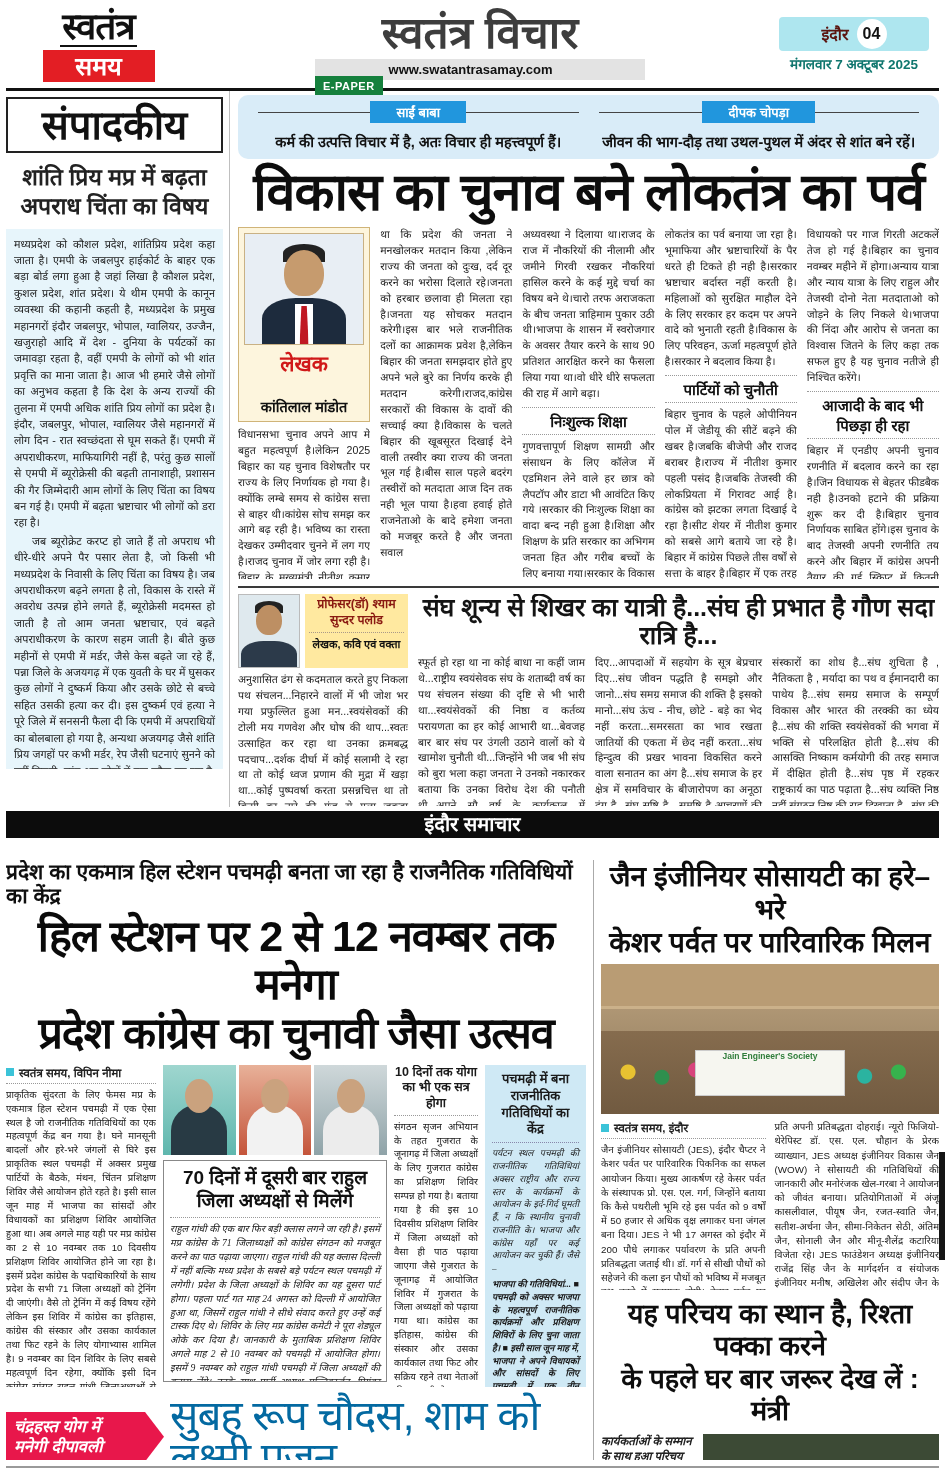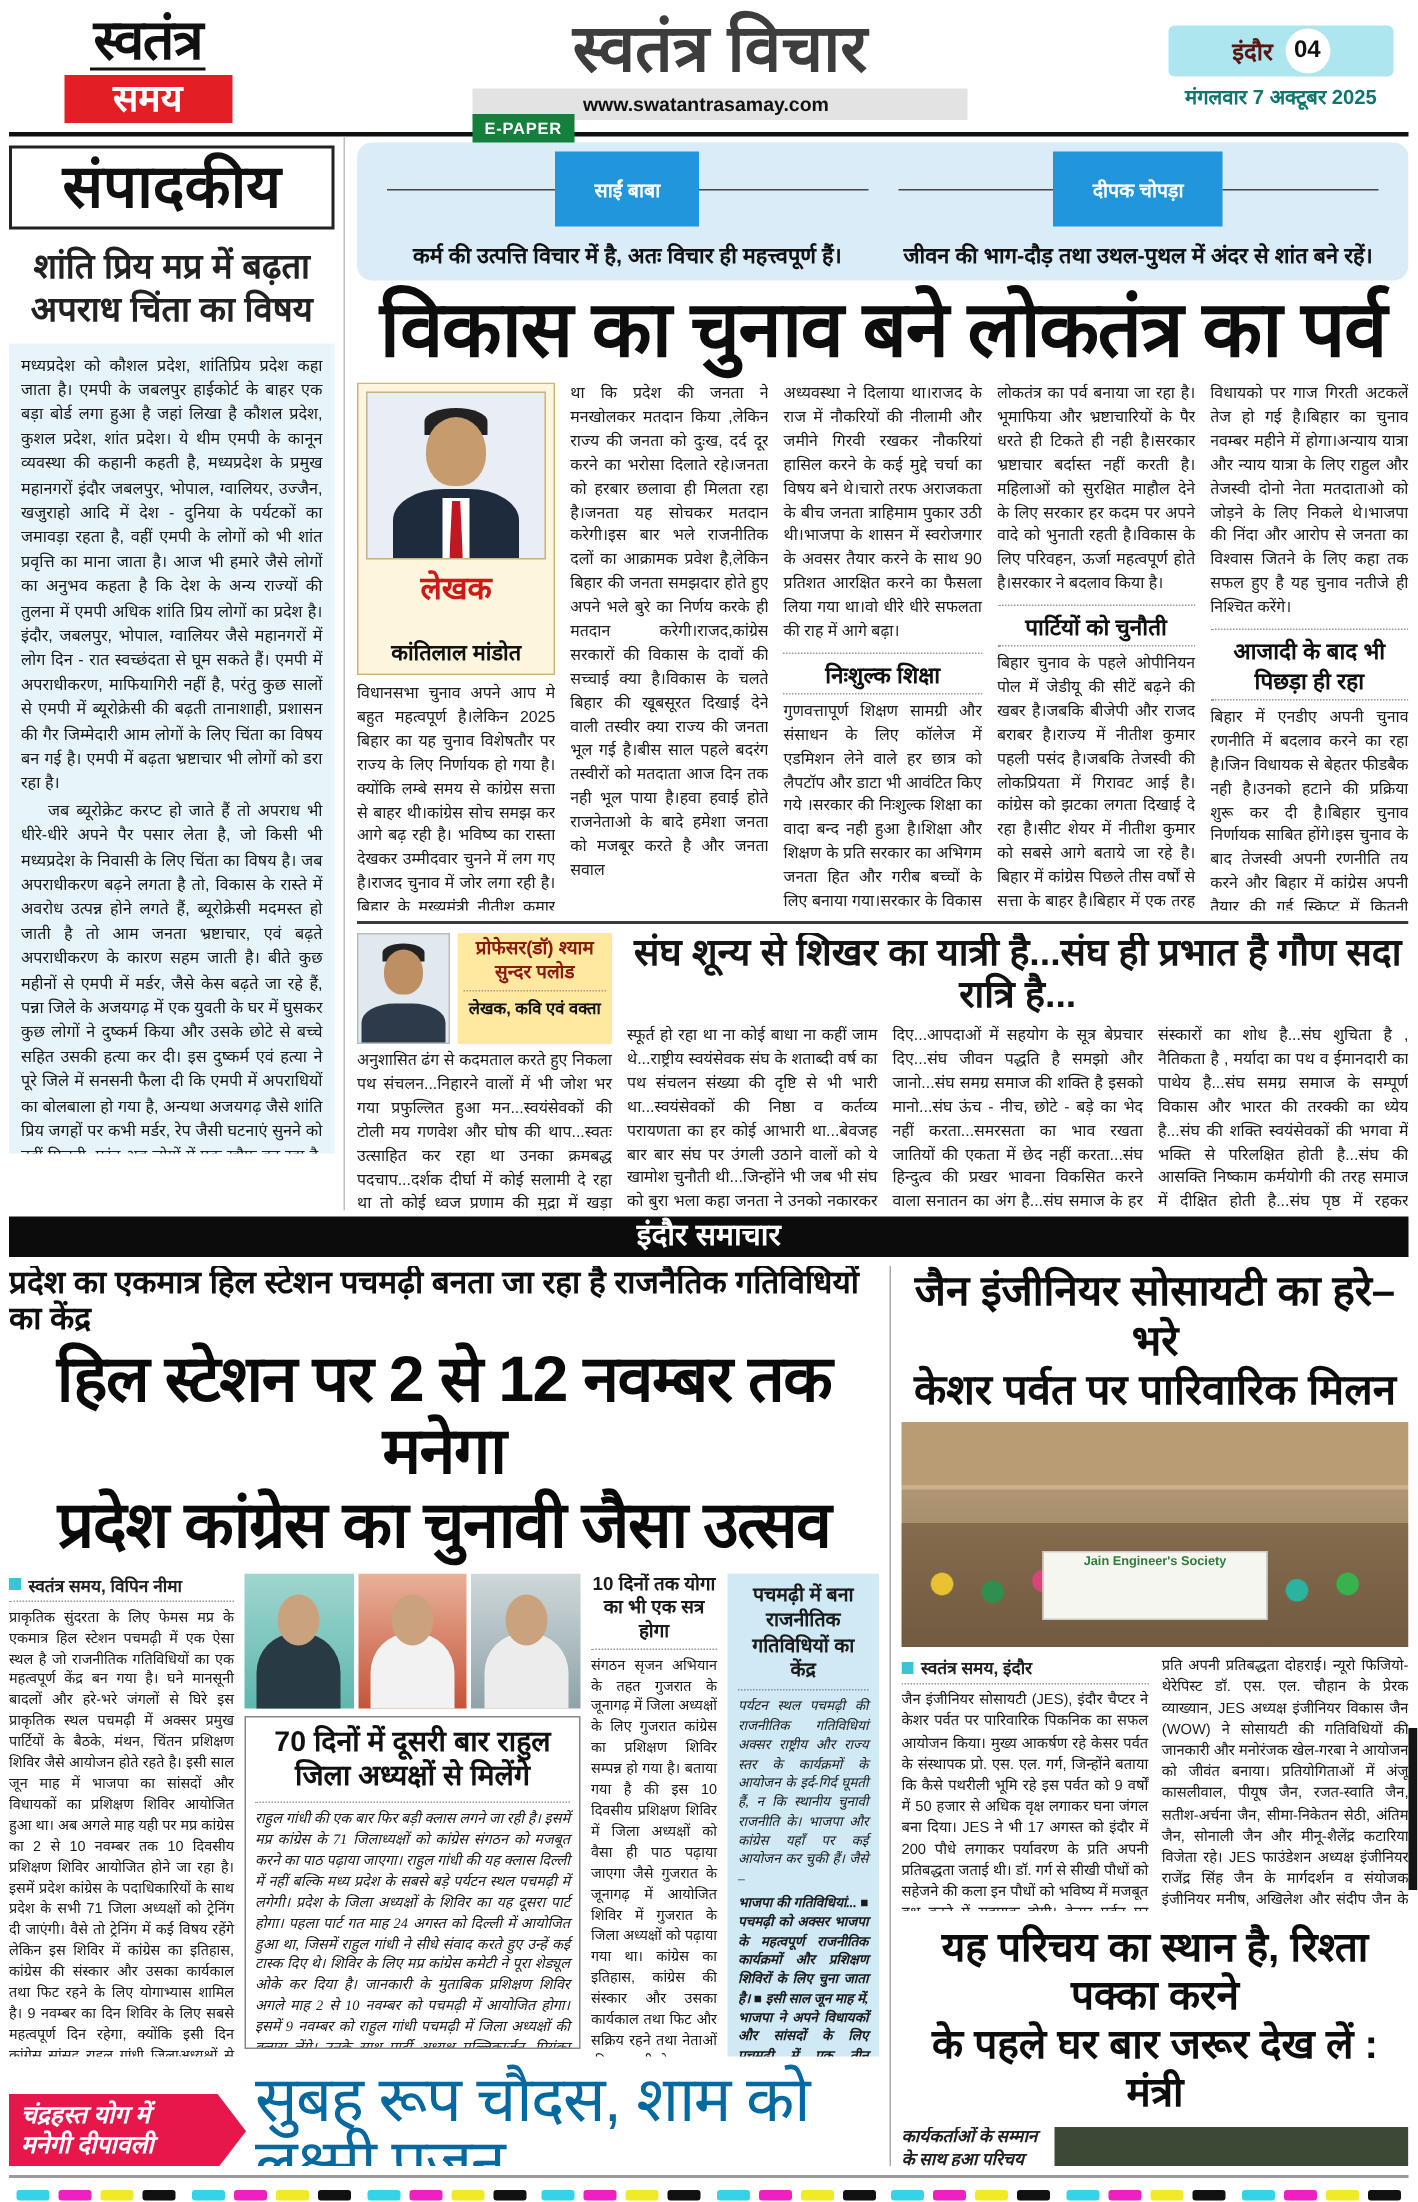--- a/index.html
+++ b/index.html
@@ -32,21 +32,21 @@
   .ed-title { font-size:23px; font-weight:700; color:#222; text-align:center; line-height:1.25; margin:10px 0 8px; }
   .ed-body { background:#e7f5fb; padding:7px 8px; height:540px; overflow:hidden; }
   .ed-body p { font-size:10.8px; line-height:1.52; text-align:justify; }
   .ed-body p + p { text-indent:18px; margin-top:2px; }
 
   .lead { flex:1; padding:4px 0 0 8px; }
   .quotes { background:#d9ecf8; border-radius:10px; display:flex; padding:6px 10px 8px; }
   .quote { flex:1; padding:0 10px; }
   .q-tabrow { display:flex; align-items:center; }
   .q-tabrow::before, .q-tabrow::after { content:""; flex:1; border-top:1.5px solid #444; }
-  .q-tab { background:#2196dd; color:#fff; font-size:13px; font-weight:bold; padding:16px 26px; }
+  .q-tab { background:#2196dd; color:#fff; font-size:13px; font-weight:bold; padding:2px 26px; }
   .q-text { text-align:center; font-size:14.5px; font-weight:700; color:#111; margin-top:8px; }
   .lead-headline { font-size:52px; font-weight:900; color:#0d0d0d; text-align:center; line-height:1.04; margin:6px 0 8px; letter-spacing:-1px; }
   .lead-cols { display:grid; grid-template-columns:repeat(5,1fr); gap:10px; height:352px; overflow:hidden; }
   .lcol { overflow:hidden; }
   .body-txt { font-size:10.6px; line-height:1.5; text-align:justify; color:#1c1c1c; }
   .subhead { font-size:15px; font-weight:900; text-align:center; color:#111; border-top:1px dotted #999; border-bottom:1px dotted #999; padding:3px 0; margin:5px 0 4px; }
 
   .author-card { border:1px solid #d0b478; background:#fdf5dd; padding:5px; text-align:center; margin-bottom:5px; }
   .portrait { position:relative; height:112px; background:#e8eef4; overflow:hidden; border:1px solid #c9b184; }
   .pt-head { position:absolute; left:50%; top:16px; transform:translateX(-50%); width:40px; height:46px; border-radius:50% 50% 45% 45%; background:#c69b6e; }
@@ -71,21 +71,21 @@
   .p-name { color:#8a1a12; font-size:12.5px; font-weight:900; line-height:1.25; }
   .p-role { color:#111; font-size:11px; font-weight:700; margin-top:4px; border-top:1px dotted #a98; padding-top:3px; }
   .s-right { flex:1; }
   .s-headline { font-size:25px; font-weight:900; text-align:center; color:#141414; line-height:1.1; margin-bottom:6px; }
   .s-cols { display:grid; grid-template-columns:repeat(3,1fr); gap:10px; height:168px; overflow:hidden; }
 
   
   .banner { background:#0c0c0c; color:#fff; text-align:center; font-size:20px; font-weight:900; line-height:27px; height:27px; margin-top:4px; }
 
   
-  .bottom-grid { display:flex; margin-top:6px; height:600px; overflow:hidden; }
+  .bottom-grid { display:flex; margin-top:22px; height:600px; overflow:hidden; }
   .b-left { width:588px; flex:none; padding-right:7px; border-right:1px solid #aaa; }
   .kicker { font-size:21px; font-weight:900; color:#0f0f0f; line-height:1.15; }
   .b-headline { font-size:43px; font-weight:900; text-align:center; line-height:1.12; color:#0a0a0a; margin:4px 0 8px; letter-spacing:-1px; }
   .c-row { display:grid; grid-template-columns:150px 224px 84px 1fr; gap:7px; height:322px; overflow:hidden; }
   .byline { display:flex; align-items:center; gap:5px; font-size:11.5px; font-weight:900; color:#222; border-bottom:1px dotted #999; padding-bottom:3px; margin-bottom:4px; }
   .by-sq { width:8px; height:8px; background:#3bc3d8; flex:none; }
   .small-txt { font-size:9.6px; line-height:1.45; text-align:justify; }
   .photos { display:flex; gap:3px; }
   .pol { width:73px; height:90px; position:relative; overflow:hidden; }
   .pol .sil { position:absolute; left:50%; bottom:-8px; transform:translateX(-50%); width:56px; height:58px; border-radius:45% 45% 0 0; }

